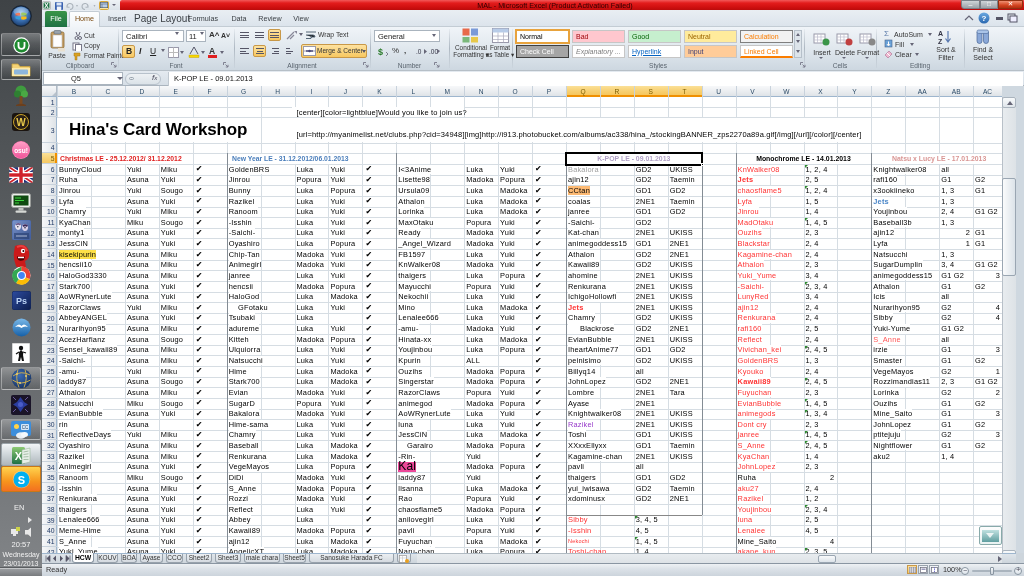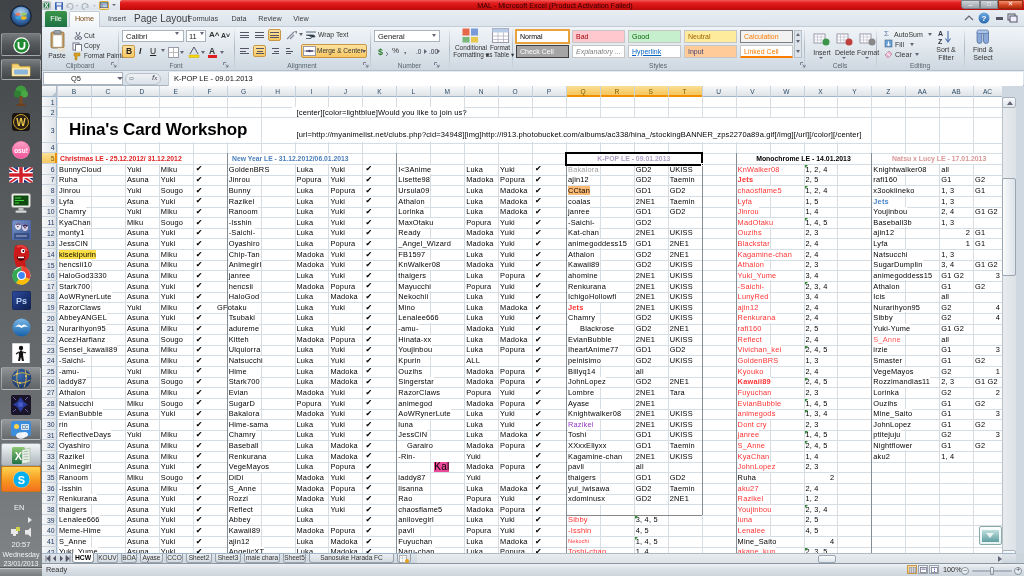--- a/index.html
+++ b/index.html
@@ -923,21 +923,21 @@
 <div style="position:absolute;left:288.4px;top:270.9px;font-size:7.4px;color:#000;letter-spacing:0.2px;white-space:nowrap;line-height:9.4px;">Yuki</div>
 <div style="position:absolute;left:323.4px;top:270.7px;font-size:7.8px;color:#000;letter-spacing:0.2px;white-space:nowrap;line-height:9.8px;">✔</div>
 <div style="position:absolute;left:186.7px;top:281.5px;font-size:7.4px;color:#000;background:#fff;letter-spacing:0.2px;white-space:nowrap;line-height:9.4px;">hencsii</div>
 <div style="position:absolute;left:254.5px;top:281.5px;font-size:7.4px;color:#000;letter-spacing:0.2px;white-space:nowrap;line-height:9.4px;">Madoka</div>
 <div style="position:absolute;left:288.4px;top:281.5px;font-size:7.4px;color:#000;letter-spacing:0.2px;white-space:nowrap;line-height:9.4px;">Popura</div>
 <div style="position:absolute;left:323.4px;top:281.3px;font-size:7.8px;color:#000;letter-spacing:0.2px;white-space:nowrap;line-height:9.8px;">✔</div>
 <div style="position:absolute;left:186.7px;top:292.2px;font-size:7.4px;color:#000;background:#fff;letter-spacing:0.2px;white-space:nowrap;line-height:9.4px;">HaloGod</div>
 <div style="position:absolute;left:254.5px;top:292.2px;font-size:7.4px;color:#000;letter-spacing:0.2px;white-space:nowrap;line-height:9.4px;">Luka</div>
 <div style="position:absolute;left:288.4px;top:292.2px;font-size:7.4px;color:#000;letter-spacing:0.2px;white-space:nowrap;line-height:9.4px;">Madoka</div>
 <div style="position:absolute;left:323.4px;top:292.0px;font-size:7.8px;color:#000;letter-spacing:0.2px;white-space:nowrap;line-height:9.8px;">✔</div>
-<div style="position:absolute;left:175px;top:302.8px;font-size:7.4px;color:#000;background:#fff;letter-spacing:0.2px;white-space:nowrap;line-height:9.4px;">GFotaku</div>
+<div style="position:absolute;left:196px;top:302.8px;font-size:7.4px;color:#000;background:#fff;letter-spacing:0.2px;white-space:nowrap;line-height:9.4px;">GFotaku</div>
 <div style="position:absolute;left:254.5px;top:302.8px;font-size:7.4px;color:#000;letter-spacing:0.2px;white-space:nowrap;line-height:9.4px;">Luka</div>
 <div style="position:absolute;left:288.4px;top:302.8px;font-size:7.4px;color:#000;letter-spacing:0.2px;white-space:nowrap;line-height:9.4px;">Yuki</div>
 <div style="position:absolute;left:323.4px;top:302.6px;font-size:7.8px;color:#000;letter-spacing:0.2px;white-space:nowrap;line-height:9.8px;">✔</div>
 <div style="position:absolute;left:186.7px;top:313.4px;font-size:7.4px;color:#000;background:#fff;letter-spacing:0.2px;white-space:nowrap;line-height:9.4px;">Tsubaki</div>
 <div style="position:absolute;left:254.5px;top:313.4px;font-size:7.4px;color:#000;letter-spacing:0.2px;white-space:nowrap;line-height:9.4px;">Luka</div>
 <div style="position:absolute;left:288.4px;top:313.4px;font-size:7.4px;color:#000;letter-spacing:0.2px;white-space:nowrap;line-height:9.4px;"></div>
 <div style="position:absolute;left:323.4px;top:313.2px;font-size:7.8px;color:#000;letter-spacing:0.2px;white-space:nowrap;line-height:9.8px;">✔</div>
 <div style="position:absolute;left:186.7px;top:324.1px;font-size:7.4px;color:#000;background:#fff;letter-spacing:0.2px;white-space:nowrap;line-height:9.4px;">adureme</div>
 <div style="position:absolute;left:254.5px;top:324.1px;font-size:7.4px;color:#000;letter-spacing:0.2px;white-space:nowrap;line-height:9.4px;">Luka</div>
 <div style="position:absolute;left:288.4px;top:324.1px;font-size:7.4px;color:#000;letter-spacing:0.2px;white-space:nowrap;line-height:9.4px;">Yuki</div>
@@ -1131,21 +1131,21 @@
 <div style="position:absolute;left:458.1px;top:430.4px;font-size:7.4px;color:#000;letter-spacing:0.2px;white-space:nowrap;line-height:9.4px;">Madoka</div>
 <div style="position:absolute;left:493.0px;top:430.2px;font-size:7.8px;color:#000;letter-spacing:0.2px;white-space:nowrap;line-height:9.8px;">✔</div>
 <div style="position:absolute;left:365px;top:441.0px;font-size:7.4px;color:#000;background:#fff;letter-spacing:0.2px;white-space:nowrap;line-height:9.4px;">Garairo</div>
 <div style="position:absolute;left:424.2px;top:441.0px;font-size:7.4px;color:#000;letter-spacing:0.2px;white-space:nowrap;line-height:9.4px;">Madoka</div>
 <div style="position:absolute;left:458.1px;top:441.0px;font-size:7.4px;color:#000;letter-spacing:0.2px;white-space:nowrap;line-height:9.4px;">Popura</div>
 <div style="position:absolute;left:493.0px;top:440.8px;font-size:7.8px;color:#000;letter-spacing:0.2px;white-space:nowrap;line-height:9.8px;">✔</div>
 <div style="position:absolute;left:356.3px;top:451.6px;font-size:7.4px;color:#000;background:#fff;letter-spacing:0.2px;white-space:nowrap;line-height:9.4px;">-Rin-</div>
 <div style="position:absolute;left:424.2px;top:451.6px;font-size:7.4px;color:#000;letter-spacing:0.2px;white-space:nowrap;line-height:9.4px;">Yuki</div>
 <div style="position:absolute;left:458.1px;top:451.6px;font-size:7.4px;color:#000;letter-spacing:0.2px;white-space:nowrap;line-height:9.4px;"></div>
 <div style="position:absolute;left:493.0px;top:451.4px;font-size:7.8px;color:#000;letter-spacing:0.2px;white-space:nowrap;line-height:9.8px;">✔</div>
-<div style="position:absolute;left:356.3px;top:462.3px;font-size:10px;color:#000;background:#ec4899;letter-spacing:0.2px;white-space:nowrap;line-height:9.4px;margin-left:36px;">Kal</div>
+<div style="position:absolute;left:356.3px;top:462.3px;font-size:12px;color:#000;background:#ec4899;letter-spacing:0.2px;white-space:nowrap;line-height:9.4px;">Kal</div>
 <div style="position:absolute;left:424.2px;top:462.3px;font-size:7.4px;color:#000;letter-spacing:0.2px;white-space:nowrap;line-height:9.4px;">Madoka</div>
 <div style="position:absolute;left:458.1px;top:462.3px;font-size:7.4px;color:#000;letter-spacing:0.2px;white-space:nowrap;line-height:9.4px;">Popura</div>
 <div style="position:absolute;left:493.0px;top:462.1px;font-size:7.8px;color:#000;letter-spacing:0.2px;white-space:nowrap;line-height:9.8px;">✔</div>
 <div style="position:absolute;left:356.3px;top:472.9px;font-size:7.4px;color:#000;background:#fff;letter-spacing:0.2px;white-space:nowrap;line-height:9.4px;">laddy87</div>
 <div style="position:absolute;left:424.2px;top:472.9px;font-size:7.4px;color:#000;letter-spacing:0.2px;white-space:nowrap;line-height:9.4px;">Yuki</div>
 <div style="position:absolute;left:458.1px;top:472.9px;font-size:7.4px;color:#000;letter-spacing:0.2px;white-space:nowrap;line-height:9.4px;"></div>
 <div style="position:absolute;left:493.0px;top:472.7px;font-size:7.8px;color:#000;letter-spacing:0.2px;white-space:nowrap;line-height:9.8px;">✔</div>
 <div style="position:absolute;left:356.3px;top:483.5px;font-size:7.4px;color:#000;background:#fff;letter-spacing:0.2px;white-space:nowrap;line-height:9.4px;">lisanna</div>
 <div style="position:absolute;left:424.2px;top:483.5px;font-size:7.4px;color:#000;letter-spacing:0.2px;white-space:nowrap;line-height:9.4px;">Luka</div>
 <div style="position:absolute;left:458.1px;top:483.5px;font-size:7.4px;color:#000;letter-spacing:0.2px;white-space:nowrap;line-height:9.4px;">Madoka</div>

